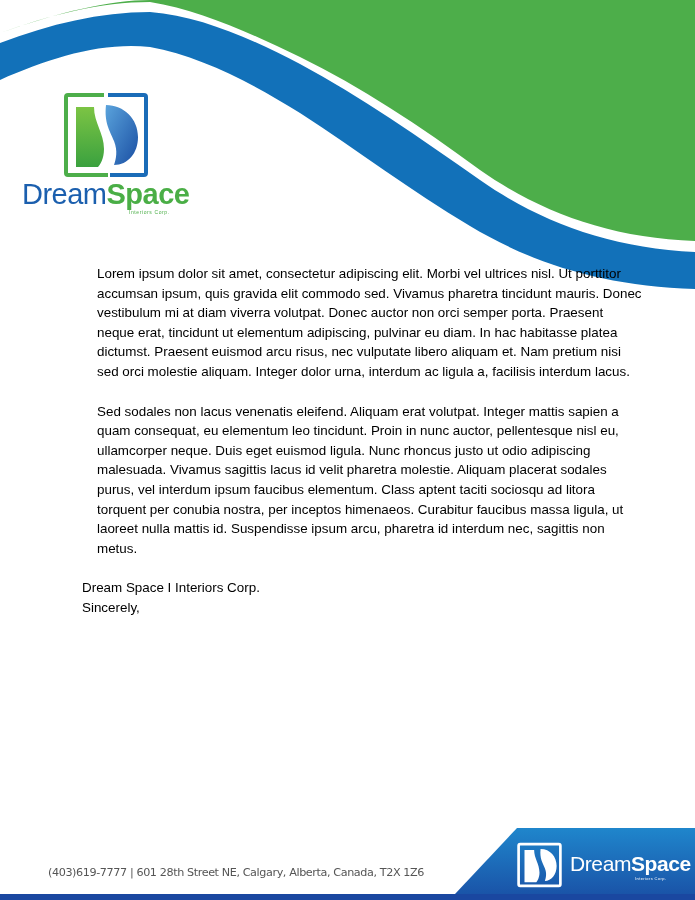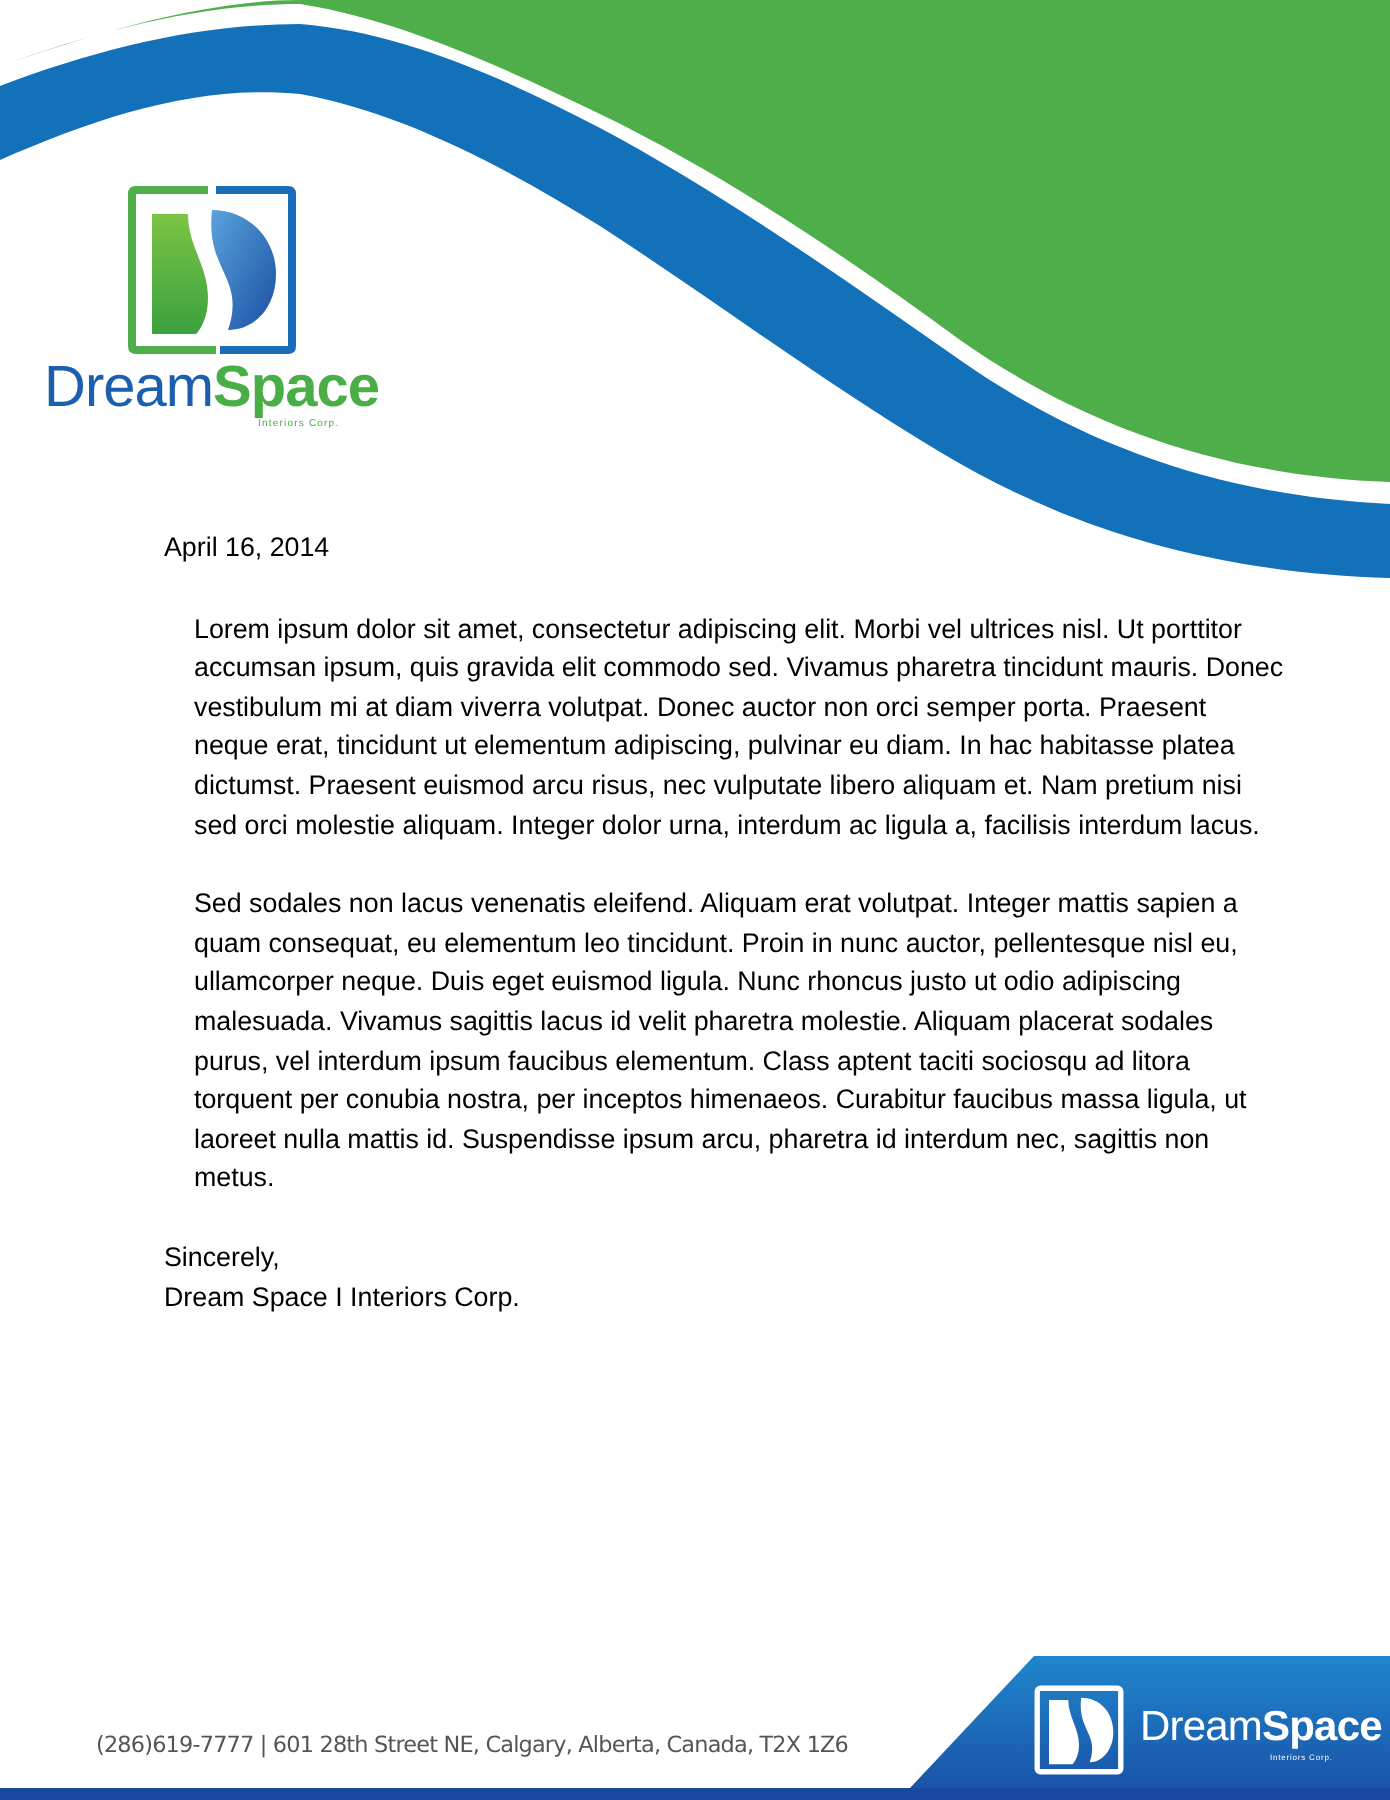--- a/index.html
+++ b/index.html
@@ -54,39 +54,38 @@
 
     <path d="M12,14 L30,14 C30,30 40,40 40,56 C40,66 36,72 34,74 L12,74 Z" fill="url(#gG)"></path>
 
     <path d="M42,12 C60,12 74,26 74,44 C74,60 64,72 50,72 C52,66 54,58 50,48 C46,38 40,30 42,12 Z" fill="url(#bG)"></path>
   </svg>
   <div class="logo-word"><span class="dream">Dream</span><span class="space">Space</span></div>
   <div class="logo-sub">Interiors Corp.</div>
 </div>
 
 <div class="letter">
-  <p class="date">April 16, 2014</p>
   <p class="para">Lorem ipsum dolor sit amet, consectetur adipiscing elit. Morbi vel ultrices nisl. Ut porttitor accumsan ipsum, quis gravida elit commodo sed. Vivamus pharetra tincidunt mauris. Donec vestibulum mi at diam viverra volutpat. Donec auctor non orci semper porta. Praesent neque erat, tincidunt ut elementum adipiscing, pulvinar eu diam. In hac habitasse platea dictumst. Praesent euismod arcu risus, nec vulputate libero aliquam et. Nam pretium nisi sed orci molestie aliquam. Integer dolor urna, interdum ac ligula a, facilisis interdum lacus.</p>
   <p class="para">Sed sodales non lacus venenatis eleifend. Aliquam erat volutpat. Integer mattis sapien a quam consequat, eu elementum leo tincidunt. Proin in nunc auctor, pellentesque nisl eu, ullamcorper neque. Duis eget euismod ligula. Nunc rhoncus justo ut odio adipiscing malesuada. Vivamus sagittis lacus id velit pharetra molestie. Aliquam placerat sodales purus, vel interdum ipsum faucibus elementum. Class aptent taciti sociosqu ad litora torquent per conubia nostra, per inceptos himenaeos. Curabitur faucibus massa ligula, ut laoreet nulla mattis id. Suspendisse ipsum arcu, pharetra id interdum nec, sagittis non metus.</p>
+  <p class="closing">Dream Space I Interiors Corp.</p>
   <p class="closing">Sincerely,</p>
-  <p class="closing">Dream Space I Interiors Corp.</p>
 </div>
 
 <svg class="footer-band" viewBox="0 0 695 74" xmlns="http://www.w3.org/2000/svg">
   <defs>
     <linearGradient id="fB" x1="0" y1="0" x2="0" y2="1">
       <stop offset="0" stop-color="#1f86cc"></stop>
       <stop offset="1" stop-color="#1a54a8"></stop>
     </linearGradient>
   </defs>
   <path d="M517,2 L695,2 L695,68 L455,68 Z" fill="url(#fB)"></path>
   <rect x="0" y="68" width="695" height="6" fill="#1a47a0"></rect>
 </svg>
 
-<div class="footer-text">(286)619-7777  |  601 28th Street NE, Calgary, Alberta, Canada, T2X 1Z6</div>
+<div class="footer-text">(403)619-7777  |  601 28th Street NE, Calgary, Alberta, Canada, T2X 1Z6</div>
 
 <div class="footer-logo">
   <svg class="footer-logo-icon" viewBox="0 0 84 84" xmlns="http://www.w3.org/2000/svg">
     <rect x="3" y="3" width="78" height="78" rx="3" fill="none" stroke="#fff" stroke-width="5"></rect>
     <path d="M14,14 L32,14 C32,30 42,40 42,56 C42,66 38,72 36,74 L14,74 Z" fill="#fff"></path>
     <path d="M44,12 C62,12 74,26 74,44 C74,60 64,72 52,72 C54,66 56,58 52,48 C48,38 42,30 44,12 Z" fill="#fff"></path>
   </svg>
   <div class="footer-word"><span>Dream</span><span class="space">Space</span></div>
   <div class="footer-sub">Interiors Corp.</div>
 </div>

